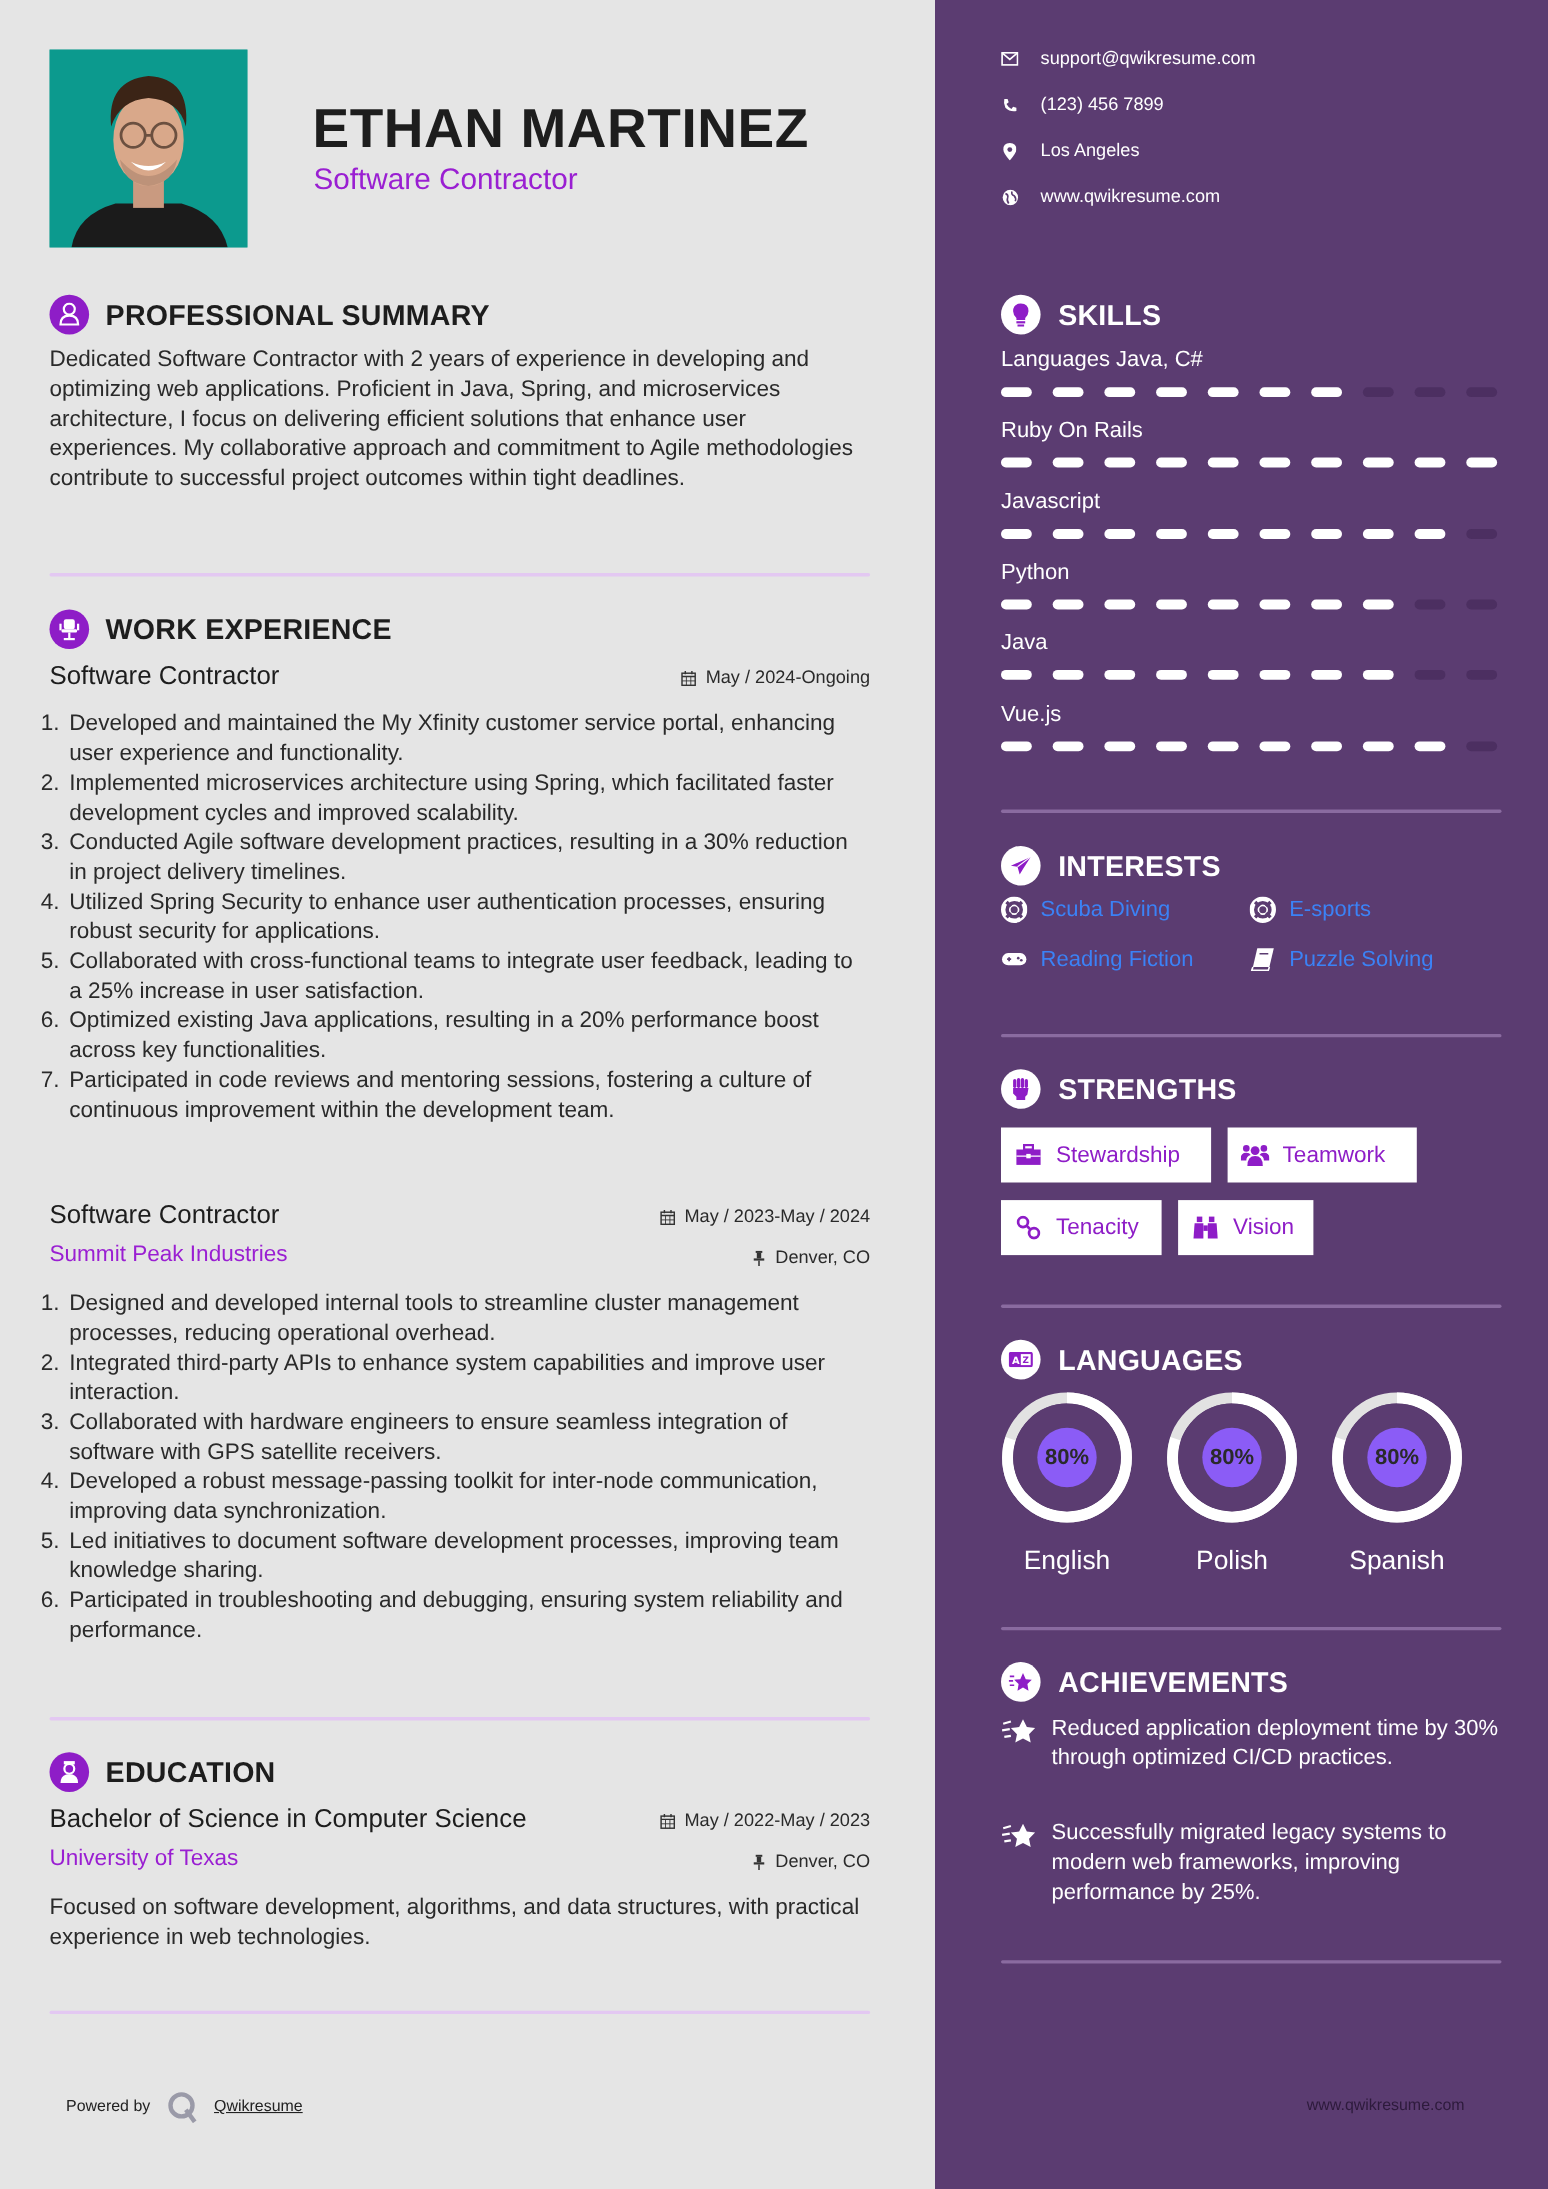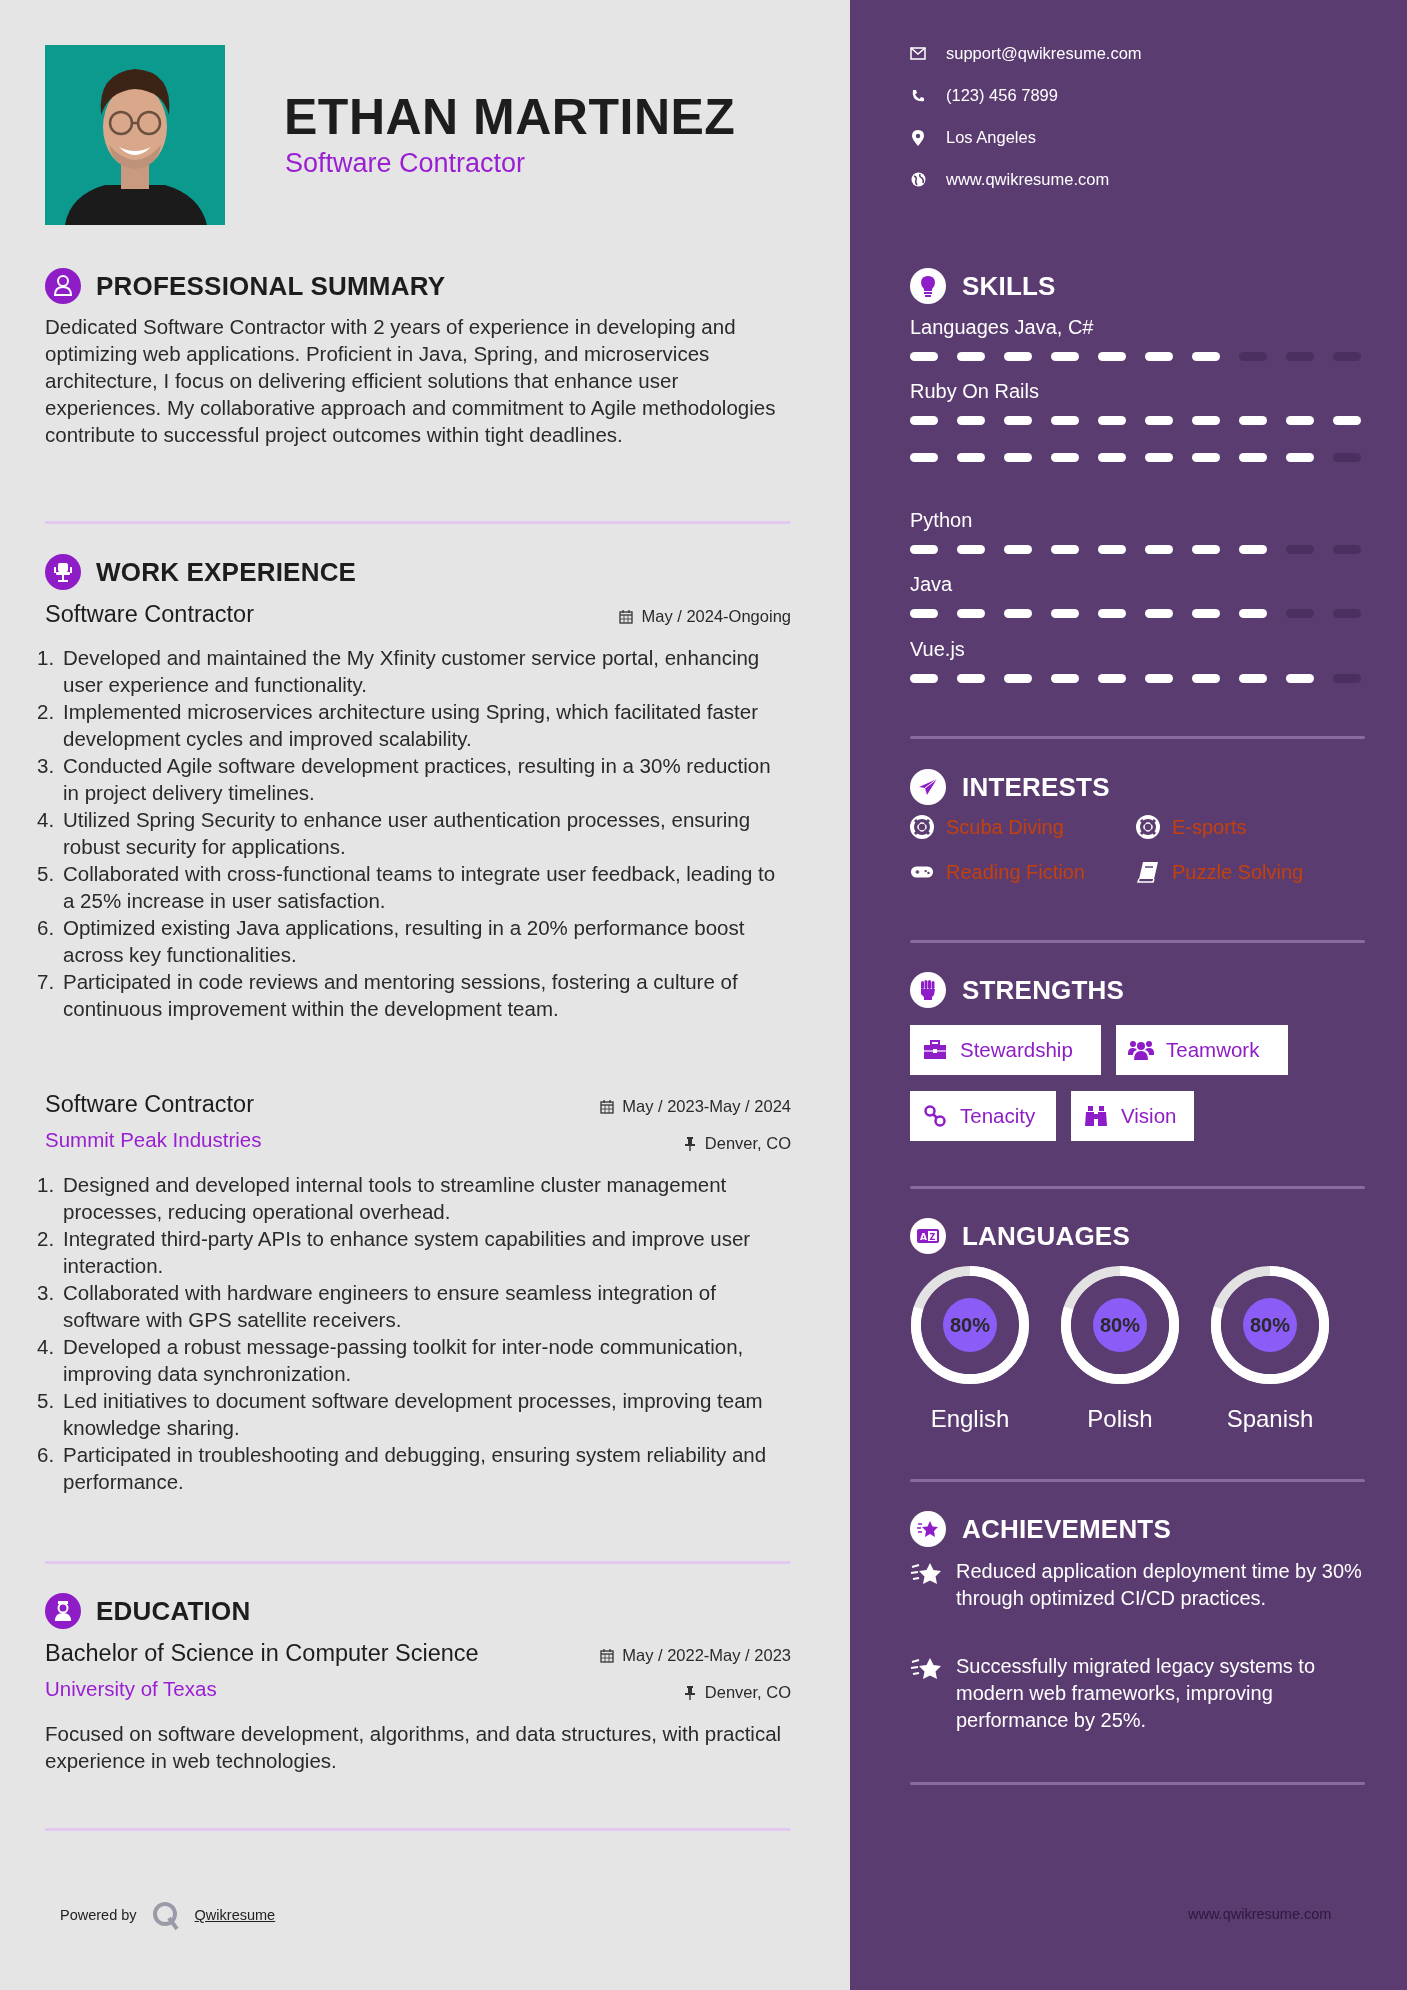--- a/index.html
+++ b/index.html
@@ -49,21 +49,21 @@
   .s-title { font-size: 26px; font-weight: 700; color: #fff; letter-spacing: 0.2px; white-space: nowrap; }
 
   .skill { position: absolute; left: 910px; width: 460px; }
   .skill-name { font-size: 20px; color: #fff; white-space: nowrap; height: 28px; }
   .dashes { display: flex; gap: 19px; margin-top: 8px; }
   .dash { width: 28px; height: 9px; border-radius: 5px; background: #fff; }
   .dash.off { background: #4c2f61; }
 
   .s-divider { position: absolute; left: 910px; width: 455px; height: 3px; background: #8a6ba0; border-radius: 2px; }
 
-  .interest { position: absolute; display: flex; align-items: center; gap: 12px; font-size: 20px; color: #c2410c; white-space: nowrap; }
+  .interest { position: absolute; display: flex; align-items: center; gap: 12px; font-size: 20px; color: #3b82f6; white-space: nowrap; }
   .interest .ii { width: 24px; height: 24px; display: inline-flex; align-items: center; justify-content: center; }
 
   .tag { position: absolute; height: 50px; background: #fff; display: flex; align-items: center; gap: 12px; padding: 0 12px; font-size: 20.5px; color: #8e1dc7; white-space: nowrap; }
   .tag .ti { width: 26px; height: 24px; display: inline-flex; align-items: center; justify-content: center; }
 
   .lang { position: absolute; top: 1265px; width: 124px; text-align: center; }
   .ring { width: 120px; height: 120px; margin: 0 auto; position: relative; }
   .ring svg { position: absolute; left: 0; top: 0; }
   .ring-label { position: absolute; left: 33px; top: 33px; width: 54px; height: 54px; border-radius: 50%; background: #8b5cf6; display: flex; align-items: center; justify-content: center; font-size: 20px; font-weight: 700; color: #2a2a2a; }
   .lang-name { margin-top: 20px; font-size: 24px; color: #fff; }
@@ -332,20 +332,21 @@
           <span class="dash"></span>
           <span class="dash"></span>
           <span class="dash"></span>
           <span class="dash"></span>
           <span class="dash"></span>
           <span class="dash"></span>
           <span class="dash"></span>
         </div>
       </div>
       <div class="skill" style="top: 445px;">
+        <div class="skill-name">Javascript</div>
         <div class="dashes">
           <span class="dash"></span>
           <span class="dash"></span>
           <span class="dash"></span>
           <span class="dash"></span>
           <span class="dash"></span>
           <span class="dash"></span>
           <span class="dash"></span>
           <span class="dash"></span>
           <span class="dash"></span>

